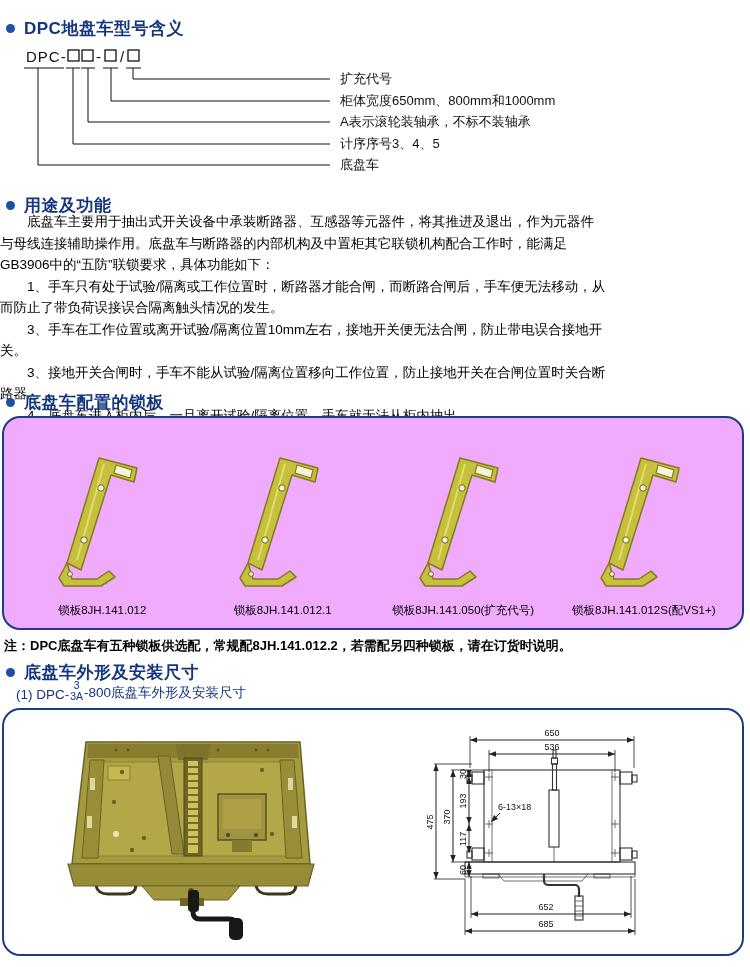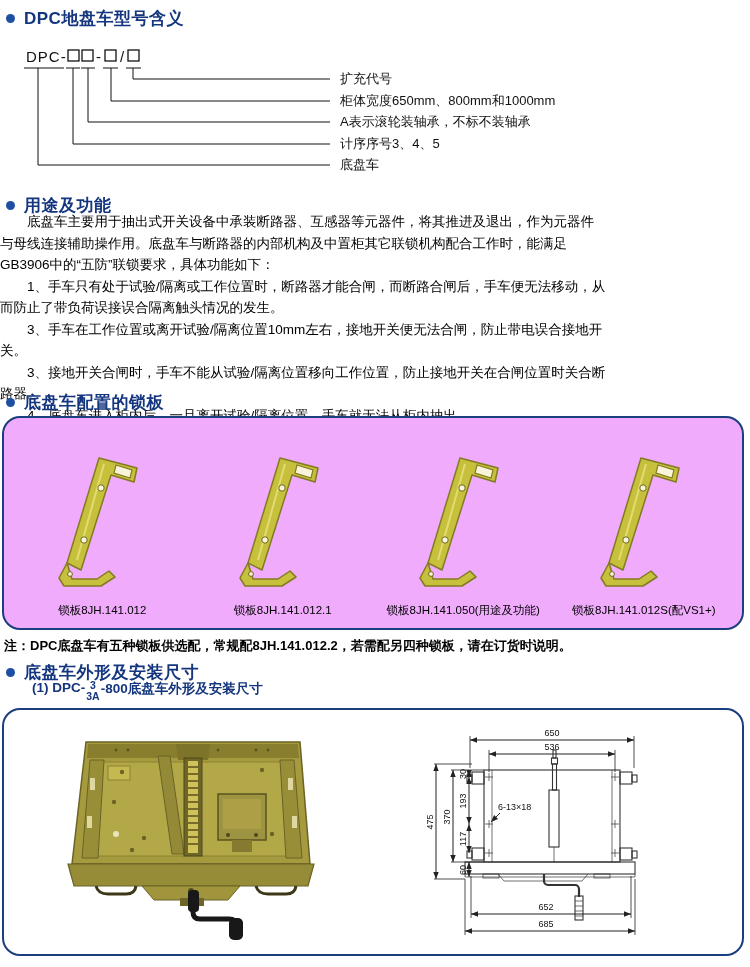--- a/index.html
+++ b/index.html
@@ -10,39 +10,39 @@
   .sec-title{font-size:17px;font-weight:bold;color:#14367e;letter-spacing:.5px;}
   .model-svg{position:absolute;top:40px;left:0;}
   .body-text{position:absolute;top:211px;left:0;width:606px;font-size:13.5px;line-height:21.5px;}
   .body-text p{margin:0;text-indent:2em;}
   .plates-box{position:absolute;top:416px;left:2px;width:742px;height:214px;box-sizing:border-box;
               border:2px solid #1b3e7f;border-radius:18px;background:#f0abfc;
               display:flex;justify-content:space-between;align-items:flex-end;padding:10px 8px 10px;}
   .plate-cell{display:flex;flex-direction:column;align-items:center;flex:1;min-width:0;}
   .plate-label{font-size:11.5px;white-space:nowrap;margin-top:3px;color:#000;}
   .note{position:absolute;top:637px;left:4px;font-size:13px;font-weight:bold;}
-  .sub-title{position:absolute;top:680px;left:16px;font-size:13.5px;font-weight:bold;color:#14367e;
-             display:flex;align-items:flex-start;margin-left:16px;}
+  .sub-title{position:absolute;top:680px;left:16px;font-size:13.5px;font-weight:normal;color:#14367e;
+             display:flex;align-items:flex-end;}
   .frac{display:inline-flex;flex-direction:column;line-height:1.05;font-size:10.5px;text-align:center;margin:0 1px;}
   .dims-box{position:absolute;top:708px;left:2px;width:742px;height:248px;box-sizing:border-box;
             border:2px solid #1b3e7f;border-radius:18px;background:#fff;padding-left:24px;}
   .photo-svg{position:absolute;top:28px;left:52px;}
   .drawing-svg{position:absolute;top:12px;left:422px;}
   .dim{stroke:#222;stroke-width:1;fill:none;}
   .ext{stroke:#222;stroke-width:.8;fill:none;}
   .dwg{stroke:#333;stroke-width:1.1;fill:none;}
   .dwg-thin{stroke:#333;stroke-width:.7;fill:none;}
   .dimtxt{font-size:9px;fill:#111;font-family:"Liberation Sans","DejaVu Sans",sans-serif;}
 </style>
 </head>
 <body>
 
 <div class="page">
 
-  <div class="sec-head" style="top:7px;justify-content:center;">
+  <div class="sec-head" style="top:17px;justify-content:center;">
     <span class="bullet"></span>
     <span class="sec-title">DPC地盘车型号含义</span>
   </div>
 
   <svg class="model-svg" width="750" height="150" viewBox="0 0 750 150">
     <g font-family="Liberation Sans, DejaVu Sans, sans-serif" font-size="15" fill="#111">
       <text x="26" y="22" letter-spacing="1">DPC-</text>
       <text x="96" y="22">-</text>
       <text x="120" y="22">/</text>
     </g>
@@ -114,21 +114,21 @@
     <div class="plate-cell">
       <svg width="110" height="150" viewBox="0 0 110 150">
           <use href="#plateShape"></use>
         </svg>
       <div class="plate-label">锁板8JH.141.012.1</div>
     </div>
     <div class="plate-cell">
       <svg width="110" height="150" viewBox="0 0 110 150">
           <use href="#plateShape"></use>
         </svg>
-      <div class="plate-label">锁板8JH.141.050(用途及功能)</div>
+      <div class="plate-label">锁板8JH.141.050(扩充代号)</div>
     </div>
     <div class="plate-cell">
       <svg width="110" height="150" viewBox="0 0 110 150">
           <use href="#plateShape"></use>
         </svg>
       <div class="plate-label">锁板8JH.141.012S(配VS1+)</div>
     </div>
   </div>
 
   <div class="note">注：DPC底盘车有五种锁板供选配，常规配8JH.141.012.2，若需配另四种锁板，请在订货时说明。</div>

